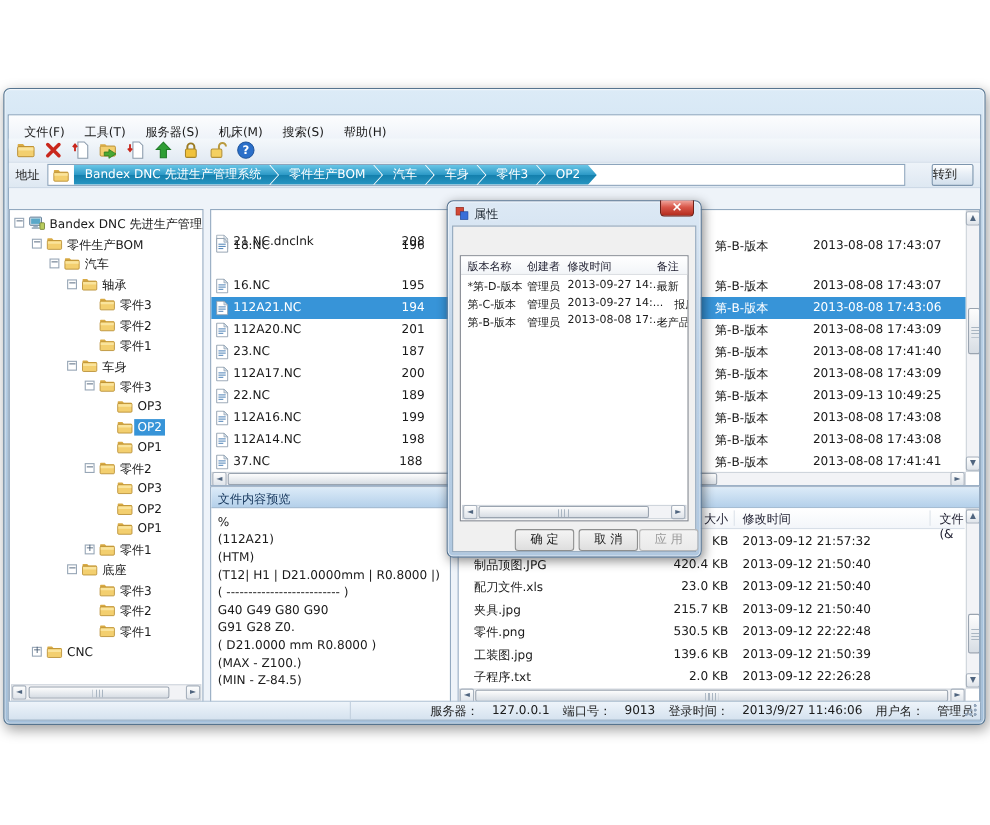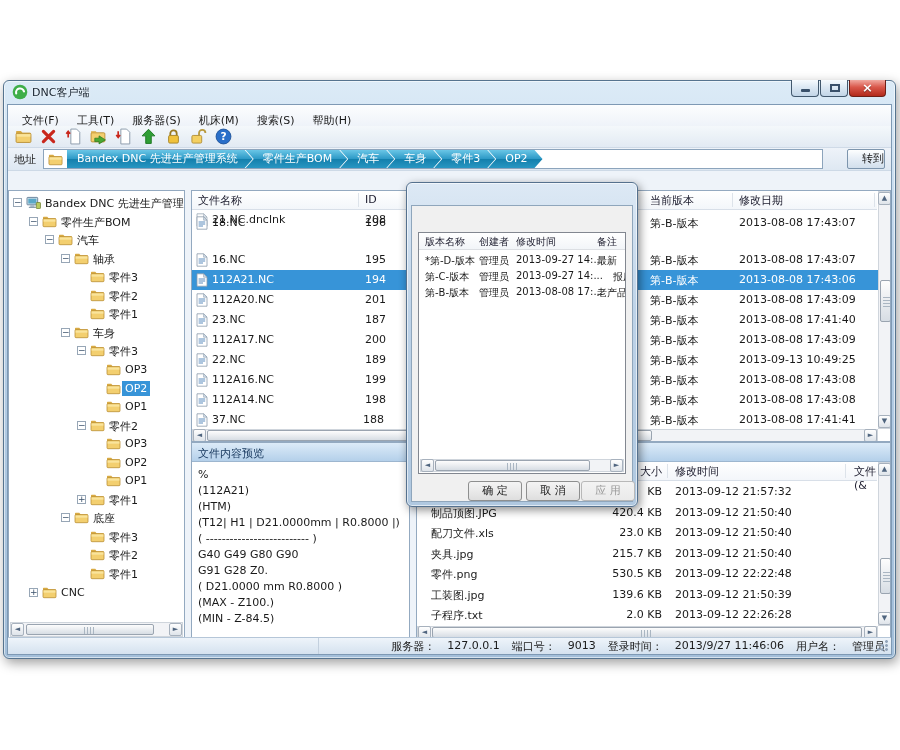--- a/index.html
+++ b/index.html
@@ -64,21 +64,21 @@
     line-height:18px; color:#fff; padding:0 15px 0 10px; white-space:nowrap; font-size:11px;
     background:linear-gradient(#6ac6e6,#2e9ac7 48%,#1480ad 52%,#2896c2);
     clip-path:polygon(0 0, calc(100% - 8px) 0, 100% 50%, calc(100% - 8px) 100%, 0 100%);
     margin-right:-7px;
   }
   .crumb ~ .crumb {
     clip-path:polygon(0 0, calc(100% - 8px) 0, 100% 50%, calc(100% - 8px) 100%, 0 100%, 8px 50%);
     padding-left:17px;
   }
   .go-btn { width:38px; height:20px; margin-left:24px; flex:none;
-    border:1px solid #7d95ad; border-radius:2px; text-align:right; line-height:18px;
+    border:1px solid #7d95ad; border-radius:2px; text-align:left; line-height:18px;
     background:linear-gradient(#fdfefe,#e7eef6 45%,#d2dfec); }
 
   
   .tabstrip { position:absolute; left:0; top:66px; right:0; height:19px; border-bottom:1px solid #9fb4c9; padding-left:5px; }
   .vtab { display:inline-block; height:19px; padding:0 11px; line-height:17px; margin-right:2px;
     border:1px solid #9fb4c9; border-bottom:none; border-radius:3px 3px 0 0;
     background:linear-gradient(#e7eef5,#d3dfeb); }
   .vtab.active { background:#f7fafd; }
   .strip-icons { position:absolute; right:10px; top:3px; display:flex; gap:10px; color:#3a4a5c; }
   .chev-down::before { content:"▾"; font-size:10px; }
@@ -179,40 +179,20 @@
       radial-gradient(circle at 10.5px 6.5px, #93a5ba 1.2px, transparent 1.6px),
       radial-gradient(circle at 6.5px 6.5px,  #93a5ba 1.2px, transparent 1.6px),
       radial-gradient(circle at 10.5px 10.5px,#93a5ba 1.2px, transparent 1.6px),
       radial-gradient(circle at 6.5px 10.5px, #93a5ba 1.2px, transparent 1.6px),
       radial-gradient(circle at 2.5px 10.5px, #93a5ba 1.2px, transparent 1.6px); }
 </style>
 </head>
 <body>
 
 <div class="window">
-  <div class="titlebar">
-    <span class="app-icon" id="appIcon">
-        <svg viewBox="0 0 16 16">
-          <circle cx="8" cy="8" r="7.3" fill="#3fae49"></circle>
-          <path d="M4.2 9.5A4 4 0 0 1 12 7.5" stroke="#fff" stroke-width="2.1" fill="none" stroke-linecap="round"></path>
-        </svg>
-      </span>
-    <span class="title-text">DNC客户端</span>
-    <div class="winbtns">
-      <div class="winbtn">
-          <span class="g-min"></span>
-        </div>
-      <div class="winbtn">
-          <span class="g-max"></span>
-        </div>
-      <div class="winbtn close">
-          <span class="g-x"></span>
-        </div>
-    </div>
-  </div>
 
   <div class="client">
 
     <div class="menubar" id="menubar">
         <span class="menu-item">文件(F)</span>
         <span class="menu-item">工具(T)</span>
         <span class="menu-item">服务器(S)</span>
         <span class="menu-item">机床(M)</span>
         <span class="menu-item">搜索(S)</span>
         <span class="menu-item">帮助(H)</span>
@@ -534,30 +514,20 @@
       <div class="sb" style="left:1px; right:1px; bottom:1px; height:15px;">
         <div class="sb-btn sb-left" style="left:0; top:0;"></div>
         <div class="sb-thumb h" style="left:15px; width:128px; top:1px;">
             <span class="grip-h"></span>
           </div>
         <div class="sb-btn sb-right" style="right:0; top:0;"></div>
       </div>
     </div>
 
     <div class="list-panel">
-      <div class="lheader">
-        <span class="hcell" style="left:6px;">文件名称</span>
-        <span class="hcell" style="left:173px;">ID</span>
-        <span class="hcell" style="left:458px;">当前版本</span>
-        <span class="hcell" style="left:547px;">修改日期</span>
-        <span class="hsep" style="left:166px;"></span>
-        <span class="hsep" style="left:216px;"></span>
-        <span class="hsep" style="left:540px;"></span>
-        <span class="hsep" style="left:682px;"></span>
-      </div>
       <div id="fileRows">
           <div class="list-row" style="top: 19px;">
             <span class="row-icon">
               <svg viewBox="0 0 12 14">
                 <path d="M1 .8h6.6L11 4.2v9H1z" fill="#fdfdfd" stroke="#9aa8b6" stroke-width="0.8"></path>
                 <path d="M7.6.8 L11 4.2 H7.6z" fill="#e4ecf3" stroke="#9aa8b6" stroke-width="0.6"></path>
               </svg>
             </span>
             <span class="cell" style="left: 20px;">21.NC.dnclnk</span>
             <span class="cell" style="left: 173px;">208</span>
@@ -781,20 +751,30 @@
       <div class="sb" style="left:0; top:183px; width:461px; height:13px;">
         <div class="sb-btn sb-left" style="left:0; top:-1px;"></div>
         <div class="sb-thumb h" style="left:14px; width:430px;">
             <span class="grip-h"></span>
           </div>
         <div class="sb-btn sb-right" style="right:0; top:-1px;"></div>
       </div>
     </div>
 
     <div class="dialog">
+      <div class="dlg-titlebar">
+        <span class="dlg-icon" id="dlgIcon">
+            <svg viewBox="0 0 12 12">
+              <rect x="0.5" y="0.5" width="7" height="7" fill="#d14836" stroke="#8e2417" stroke-width="0.6"></rect>
+              <rect x="4.5" y="4.5" width="7" height="7" fill="#3a6fd8" stroke="#1d4496" stroke-width="0.6"></rect>
+            </svg>
+          </span>
+        <span class="dlg-title">属性</span>
+        <div class="dlg-close"></div>
+      </div>
       <div class="dlg-body">
         <div class="dlg-list">
           <div class="dlg-lheader">
             <span class="dlg-hcell" style="left:6px;">版本名称</span>
             <span class="dlg-hcell" style="left:60px;">创建者</span>
             <span class="dlg-hcell" style="left:97px;">修改时间</span>
             <span class="dlg-hcell" style="left:178px;">备注</span>
           </div>
           <div id="dlgRows">
               <div class="dlg-row" style="top: 20px;">

